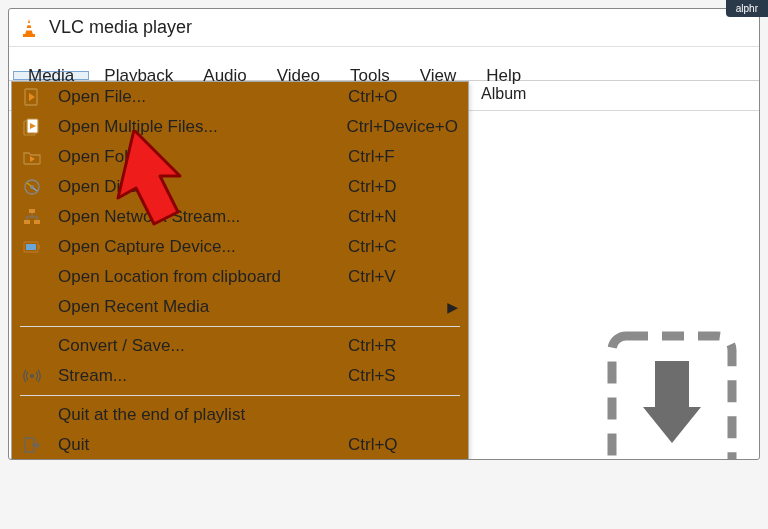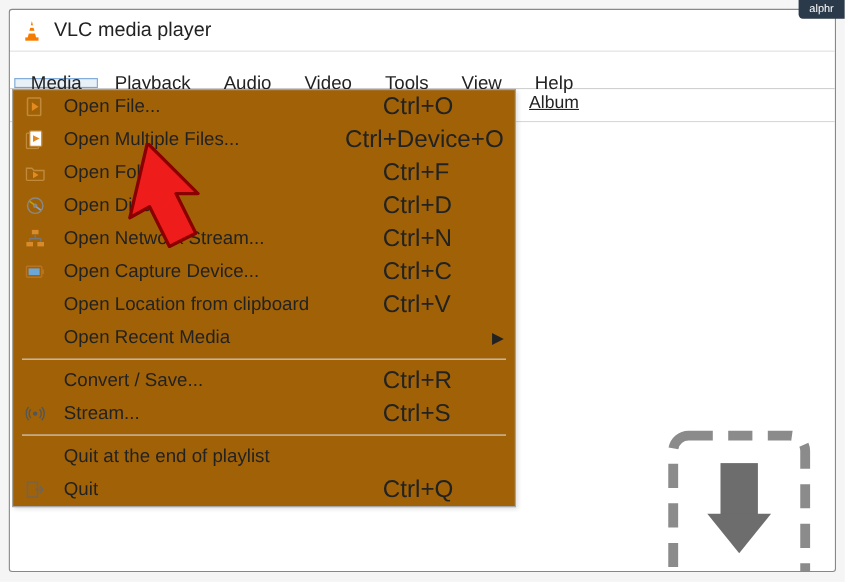--- a/index.html
+++ b/index.html
@@ -8,21 +8,21 @@
     font-size: 15px;
     background: #f5f5f5;
     width: 768px;
     height: 529px;
     position: relative;
     overflow: hidden;
   }
   .window {
     position: absolute;
     left: 8px; top: 8px;
-    width: 752px; height: 512px;
+    width: 752px; height: 452px;
     background: #ffffff;
     border: 1px solid #888;
     border-radius: 3px;
     overflow: hidden;
   }
   
   .titlebar {
     display: flex;
     align-items: center;
     height: 38px;
@@ -60,21 +60,21 @@
     font-size: 16px;
     color: #222;
     border-bottom: 1px solid #d8d8d8;
   }
   .columns .col {
     padding: 4px 12px;
     border-right: 1px solid #d8d8d8;
   }
   .columns .col.spacer-left { width: 460px; border-right: 1px solid #d8d8d8; }
   .columns .col.duration { width: 94px; }
-  .columns .col.album { flex: 1; border-right: none; text-decoration: underline; }
+  .columns .col.album { flex: 1; border-right: none; }
 
   
   .dropdown {
     position: absolute;
     left: 2px;
     top: 72px;
     width: 458px;
     background: #a16207;
     border: 1px solid #a7a7a7;
     box-shadow: 2px 2px 4px rgba(0,0,0,0.12);
@@ -92,21 +92,21 @@
     display: flex; align-items: center; justify-content: center;
     margin-right: 14px;
     flex-shrink: 0;
   }
   .dropdown .row .lbl {
     flex: 1;
     font-size: 17px;
     color: #222;
   }
   .dropdown .row .shortcut {
-    font-size: 22px;
+    font-size: 17px;
     color: #222;
     min-width: 110px;
     text-align: left;
   }
   .dropdown .row .submenu-arrow {
     width: 12px; text-align: right; color:#222; font-size:14px;
   }
   .dropdown hr {
     border: none;
     border-top: 1px solid #d8d8d8;

